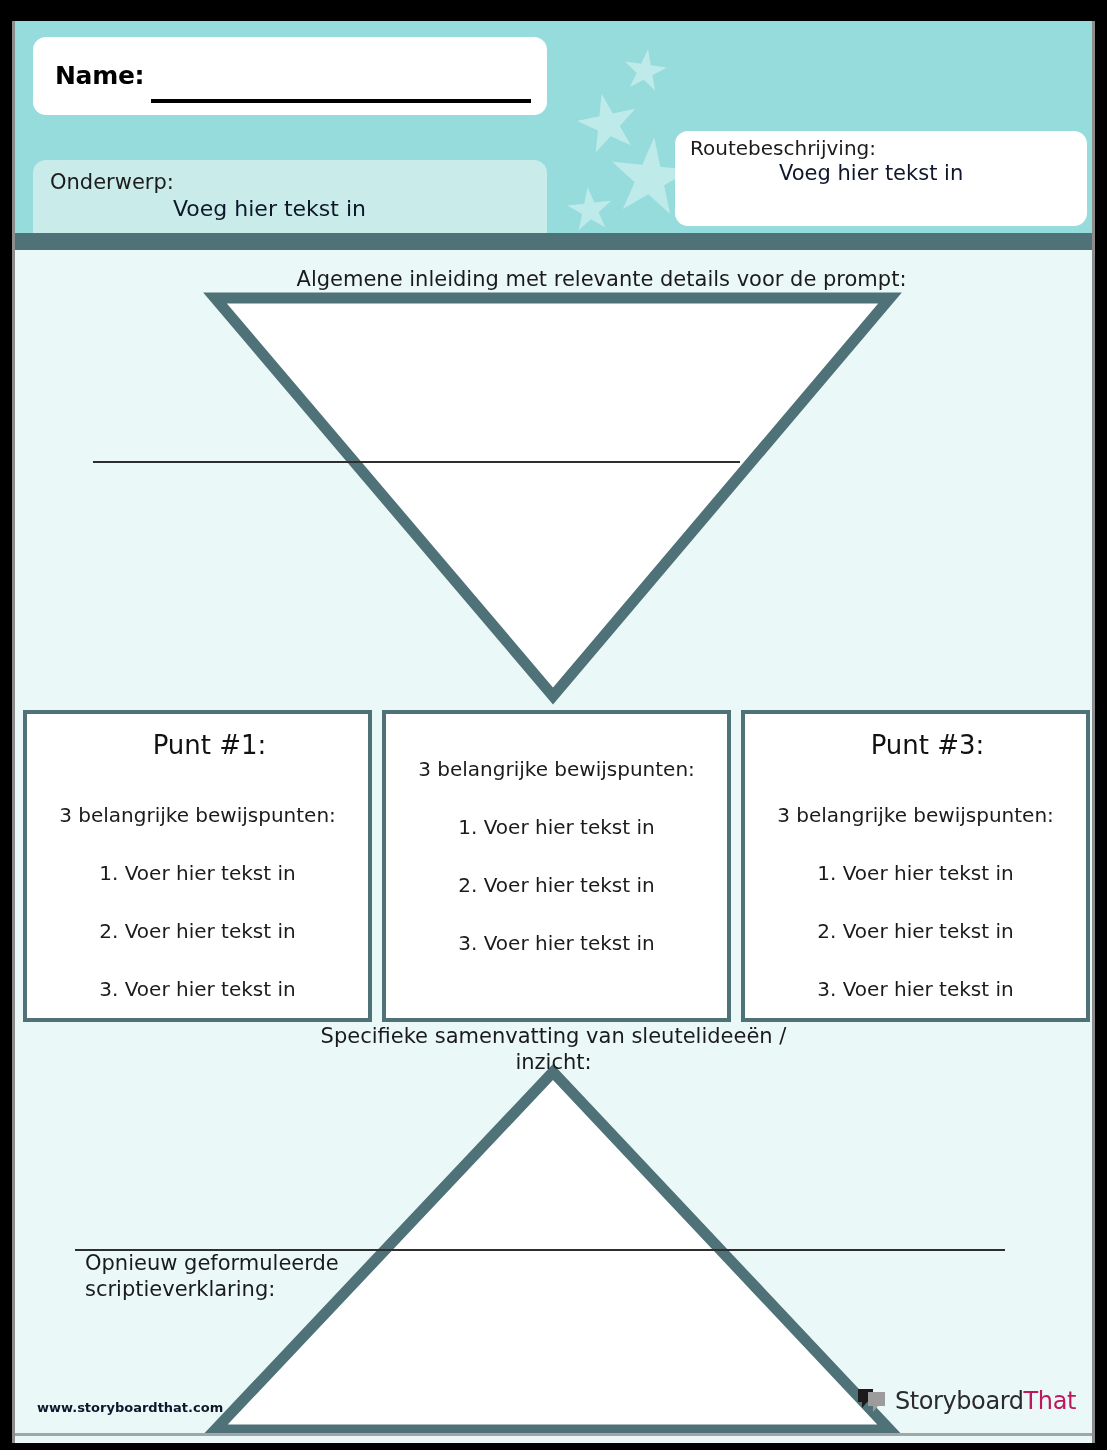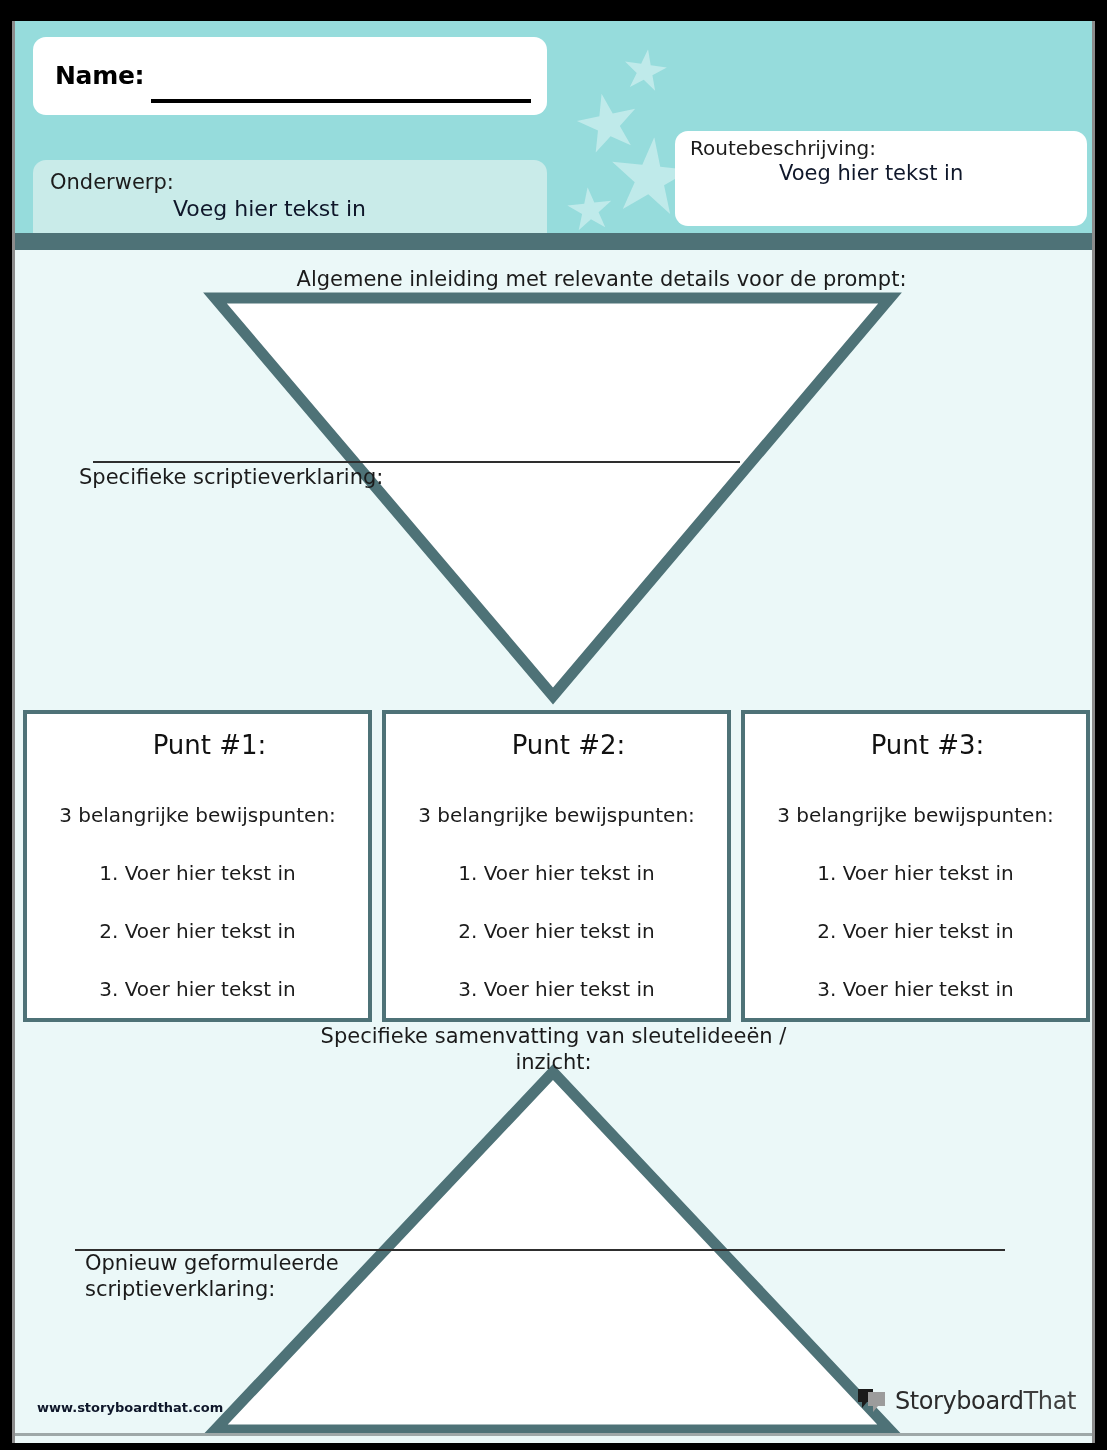--- a/index.html
+++ b/index.html
@@ -205,21 +205,21 @@
     right: 16px; top: 1137px;
     display: flex;
     align-items: center;
     gap: 8px;
   }
   #logo-text {
     font-size: 24px;
     letter-spacing: -0.4px;
   }
   .logo-dark  { color: #2b2b2b; }
-  .logo-light { color: #404040; }
+  .logo-light { color: #be185d; }
   #footer-rule {
     position: absolute;
     left: 0; top: 1183px;
     width: 100%;
     height: 3px;
     background: #9ea8a8;
   }
 </style>
 </head>
 <body>
@@ -260,34 +260,32 @@
 
         <line x1="78" y1="212" x2="725" y2="212" stroke="#2e2e2e" stroke-width="2"></line>
 
         <polygon points="538,822 875,1180 200,1180" fill="#ffffff" stroke="#4e7277" stroke-width="11" stroke-linejoin="miter"></polygon>
 
         <line x1="60" y1="1000" x2="990" y2="1000" stroke="#2e2e2e" stroke-width="2"></line>
       </svg>
 
       <div class="caption" id="intro-caption">Algemene inleiding met relevante details voor de prompt:</div>
 
-      <div class="caption" id="thesis-caption">Specifieke scriptieverklaring:</div>
 
       <div id="points">
 
         <div class="point-box">
           <div class="point-title">Punt #1:</div>
           <div class="point-sub">3 belangrijke bewijspunten:</div>
           <div class="point-item">1. Voer hier tekst in</div>
           <div class="point-item">2. Voer hier tekst in</div>
           <div class="point-item">3. Voer hier tekst in</div>
         </div>
 
         <div class="point-box">
-          <div class="point-title">Punt #2:</div>
           <div class="point-sub">3 belangrijke bewijspunten:</div>
           <div class="point-item">1. Voer hier tekst in</div>
           <div class="point-item">2. Voer hier tekst in</div>
           <div class="point-item">3. Voer hier tekst in</div>
         </div>
 
         <div class="point-box">
           <div class="point-title">Punt #3:</div>
           <div class="point-sub">3 belangrijke bewijspunten:</div>
           <div class="point-item">1. Voer hier tekst in</div>

